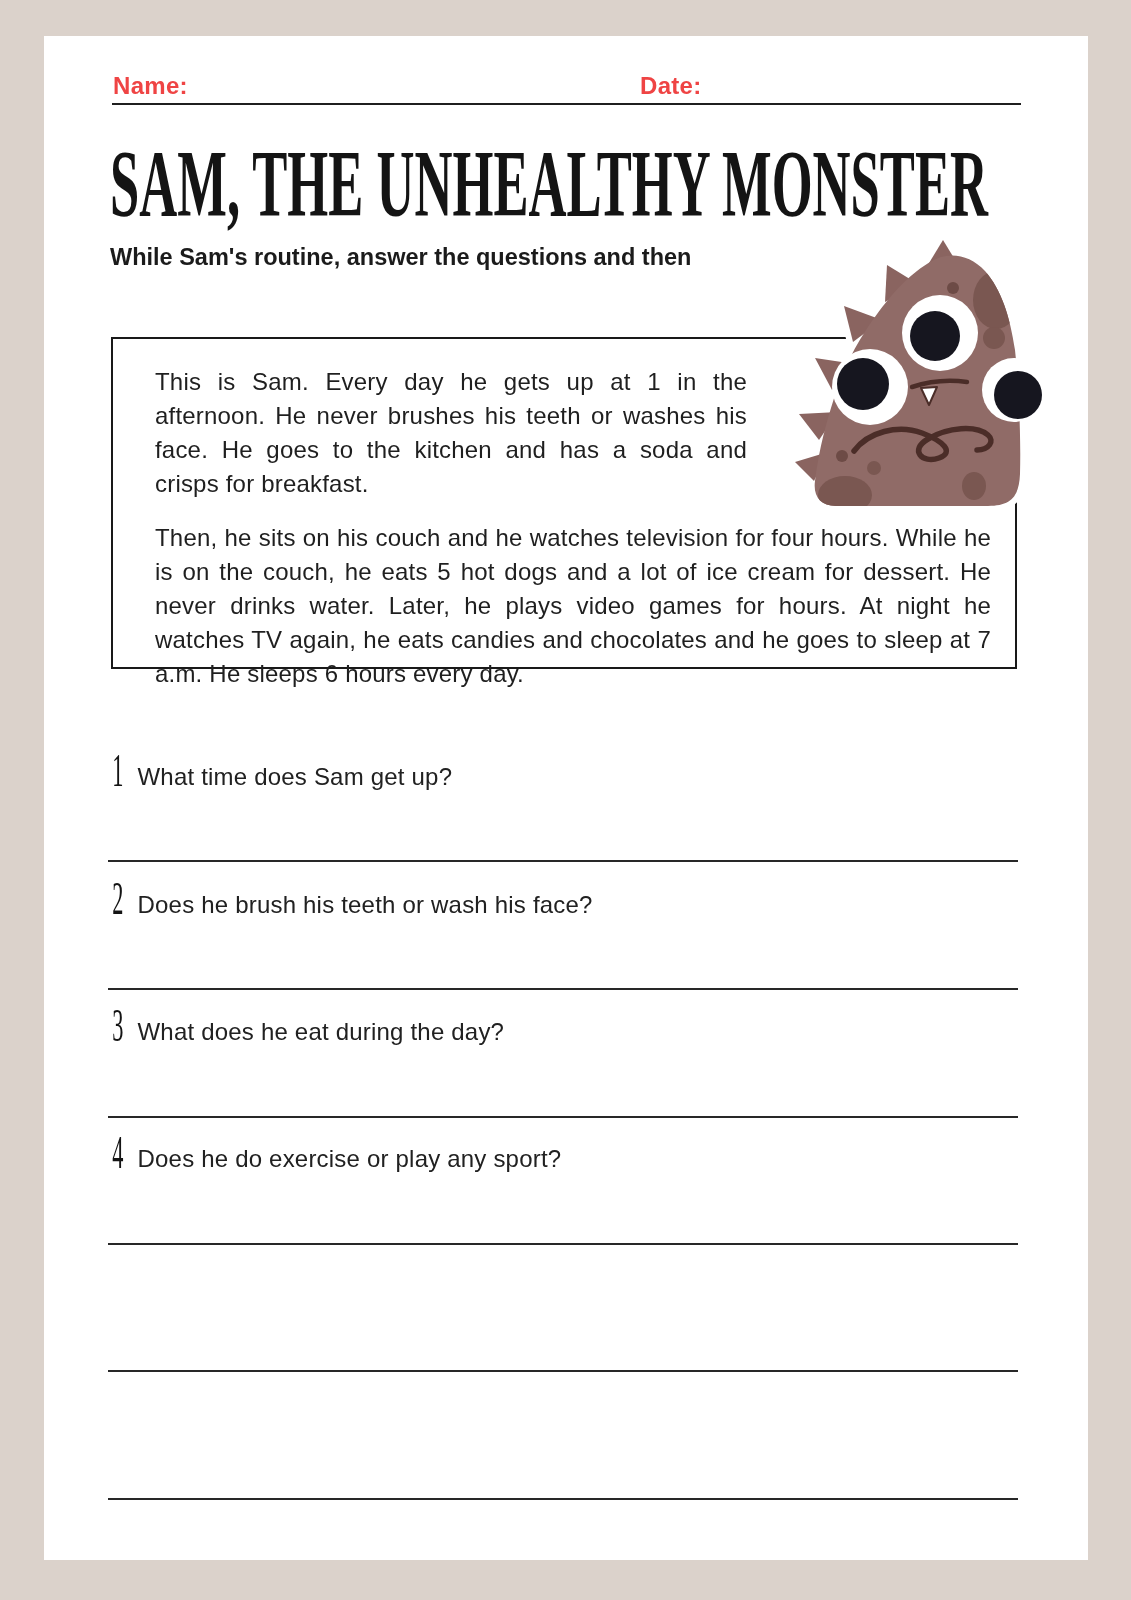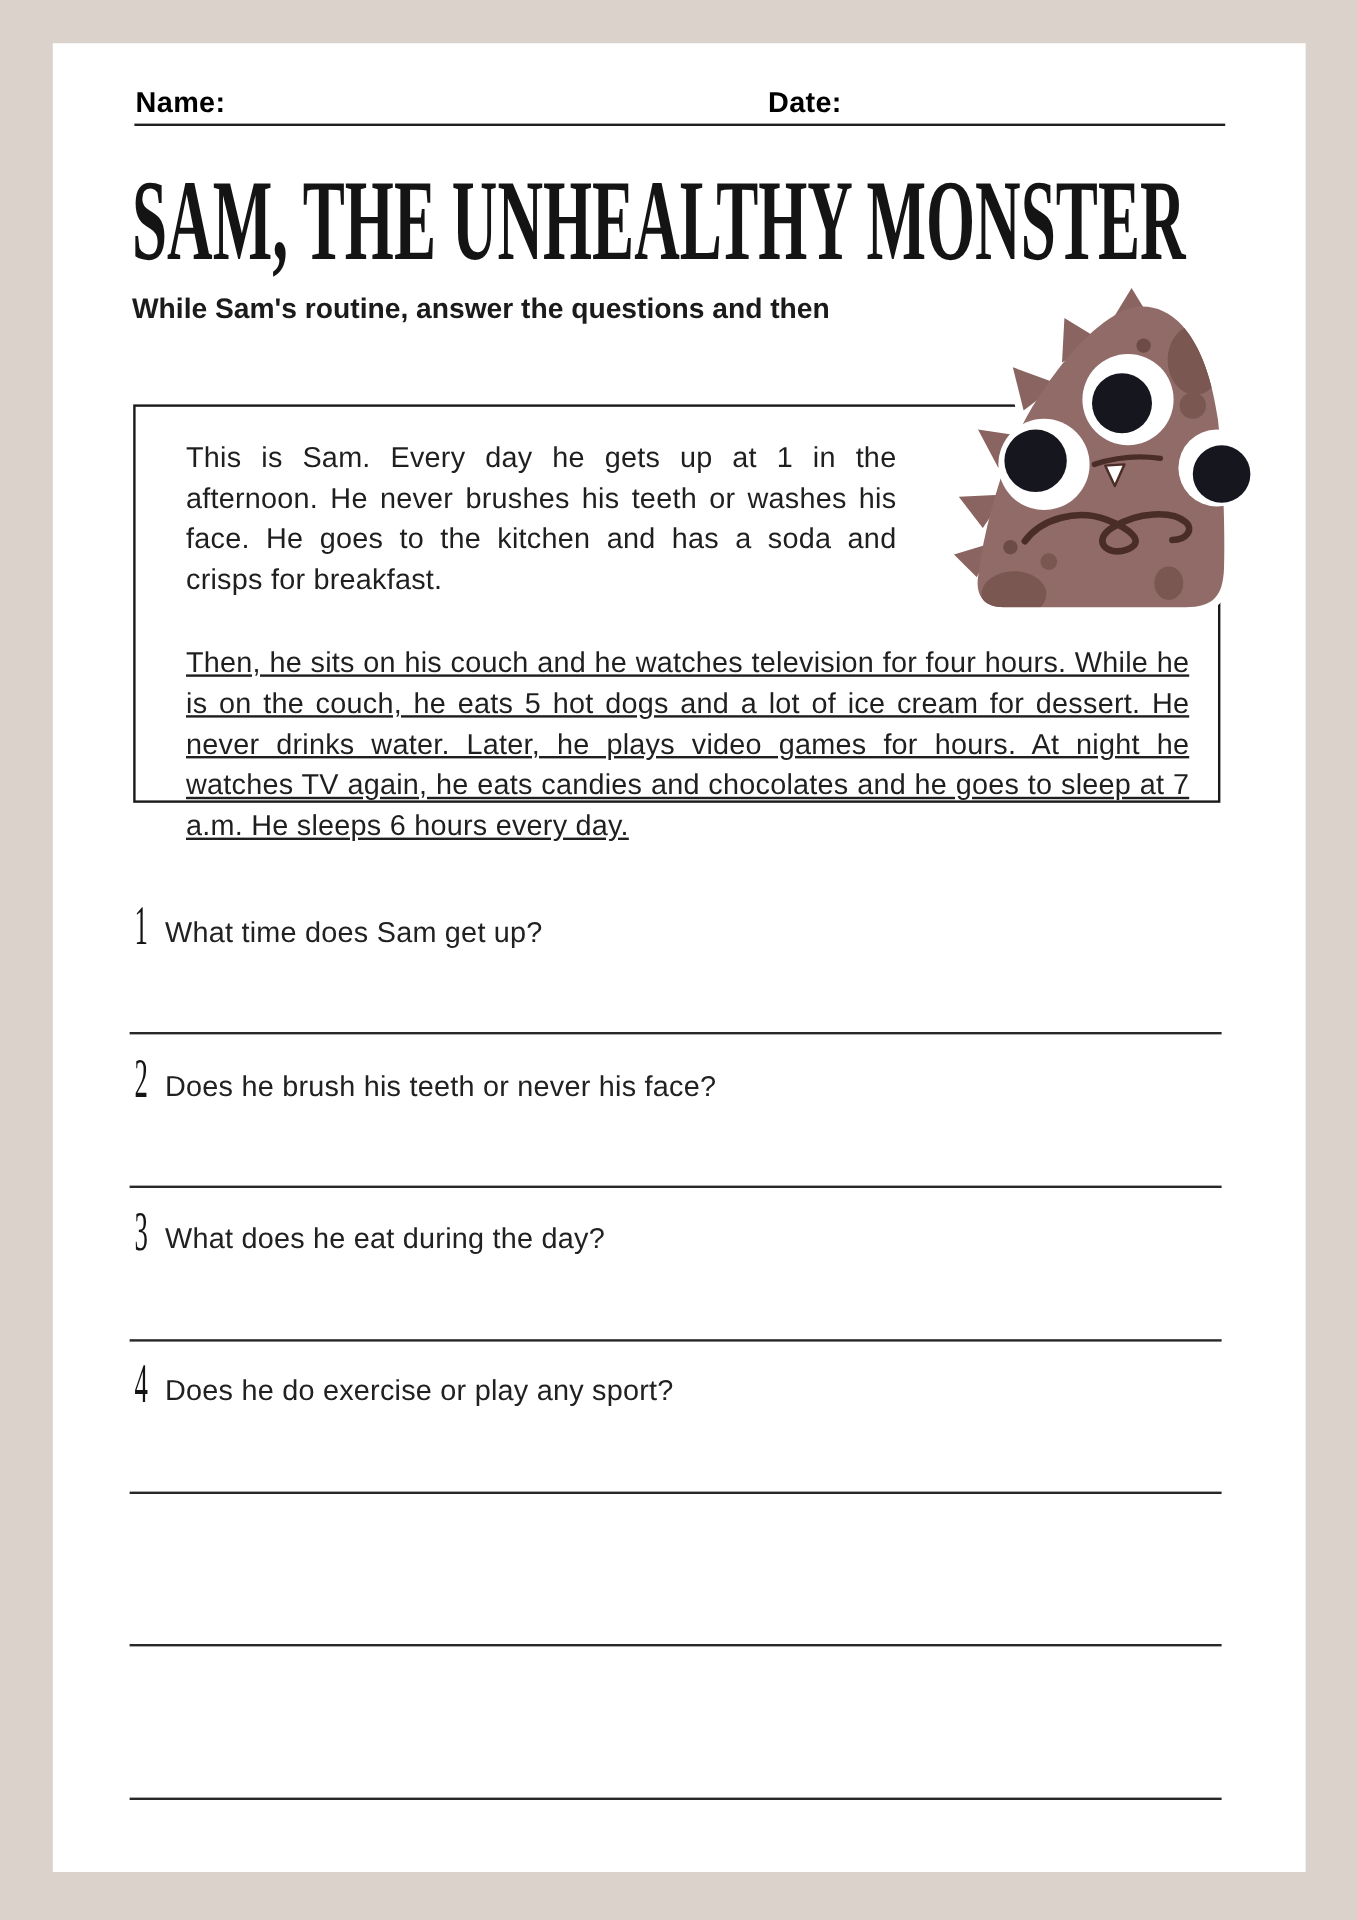--- a/index.html
+++ b/index.html
@@ -8,36 +8,36 @@
     background:#dbd2cb;
     font-family:"Liberation Sans", sans-serif;
     color:#1e1e1e;
     position:relative;
   }
   .paper {
     position:absolute; left:44px; top:36px; width:1044px; height:1524px;
     background:#ffffff;
   }
   
-  .hdr-label { position:absolute; font-size:24px; font-weight:700; color:#000000; letter-spacing:0.3px; }
+  .hdr-label { position:absolute; font-size:24px; font-weight:700; color:#ef4444; letter-spacing:0.3px; }
   .name-label { left:69px; top:36px; }
   .date-label { left:596px; top:36px; }
   .hdr-line { position:absolute; left:68px; top:67px; width:909px; border-top:2px solid #1f1f1f; }
   
   .title-svg { position:absolute; left:64px; top:96px; width:884px; height:100px; overflow:visible; }
   
   .instructions { position:absolute; left:66px; top:206px; width:720px;
     font-size:23.5px; font-weight:700; line-height:31.5px; color:#1b1b1b; }
   
   .passage-box { position:absolute; left:67px; top:301px; width:906px; height:332px;
     border:2.5px solid #191919; background:#fff; }
   .passage-p { position:absolute; font-size:24px; line-height:34px; color:#1f1f1f;
     text-align:justify; letter-spacing:0.2px; }
   .p1 { left:42px; top:26px; width:592px; }
-  .p2 { left:42px; top:197px; width:836px;text-decoration:underline; }
+  .p2 { left:42px; top:182px; width:836px; }
   
   .monster { position:absolute; left:746px; top:202px; width:260px; height:272px; z-index:3; }
   
   .q-row { position:absolute; left:66px; width:900px; white-space:nowrap; }
   .q-num { display:inline-block; font-family:"Liberation Serif", serif; font-size:31px;
     font-weight:400; color:#141414; transform:scale(0.72,1.5); transform-origin:50% 70%;
     margin-right:12px; }
   .q-text { font-size:24px; color:#212121; letter-spacing:0.2px;text-align:right; }
   .answer-line { position:absolute; left:64px; width:910px; border-top:2px solid #282828; }
 </style>
@@ -117,21 +117,21 @@
 
     <path d="M64 213 C78 194 108 186 132 195 C153 203 165 214 149 220 C132 226 119 212 138 201 C158 189 186 187 198 197 C205 203 199 212 187 212" fill="none" stroke="#4b2d28" stroke-width="5.5" stroke-linecap="round"></path>
   </svg>
 
   <div class="q-row" style="top:721px">
     <span class="q-num">1</span><span class="q-text">What time does Sam get up?</span>
   </div>
   <div class="answer-line" style="top:824px"></div>
 
   <div class="q-row" style="top:849px">
-    <span class="q-num">2</span><span class="q-text">Does he brush his teeth or never his face?</span>
+    <span class="q-num">2</span><span class="q-text">Does he brush his teeth or wash his face?</span>
   </div>
   <div class="answer-line" style="top:952px"></div>
 
   <div class="q-row" style="top:976px">
     <span class="q-num">3</span><span class="q-text">What does he eat during the day?</span>
   </div>
   <div class="answer-line" style="top:1080px"></div>
 
   <div class="q-row" style="top:1103px">
     <span class="q-num">4</span><span class="q-text">Does he do exercise or play any sport?</span>

